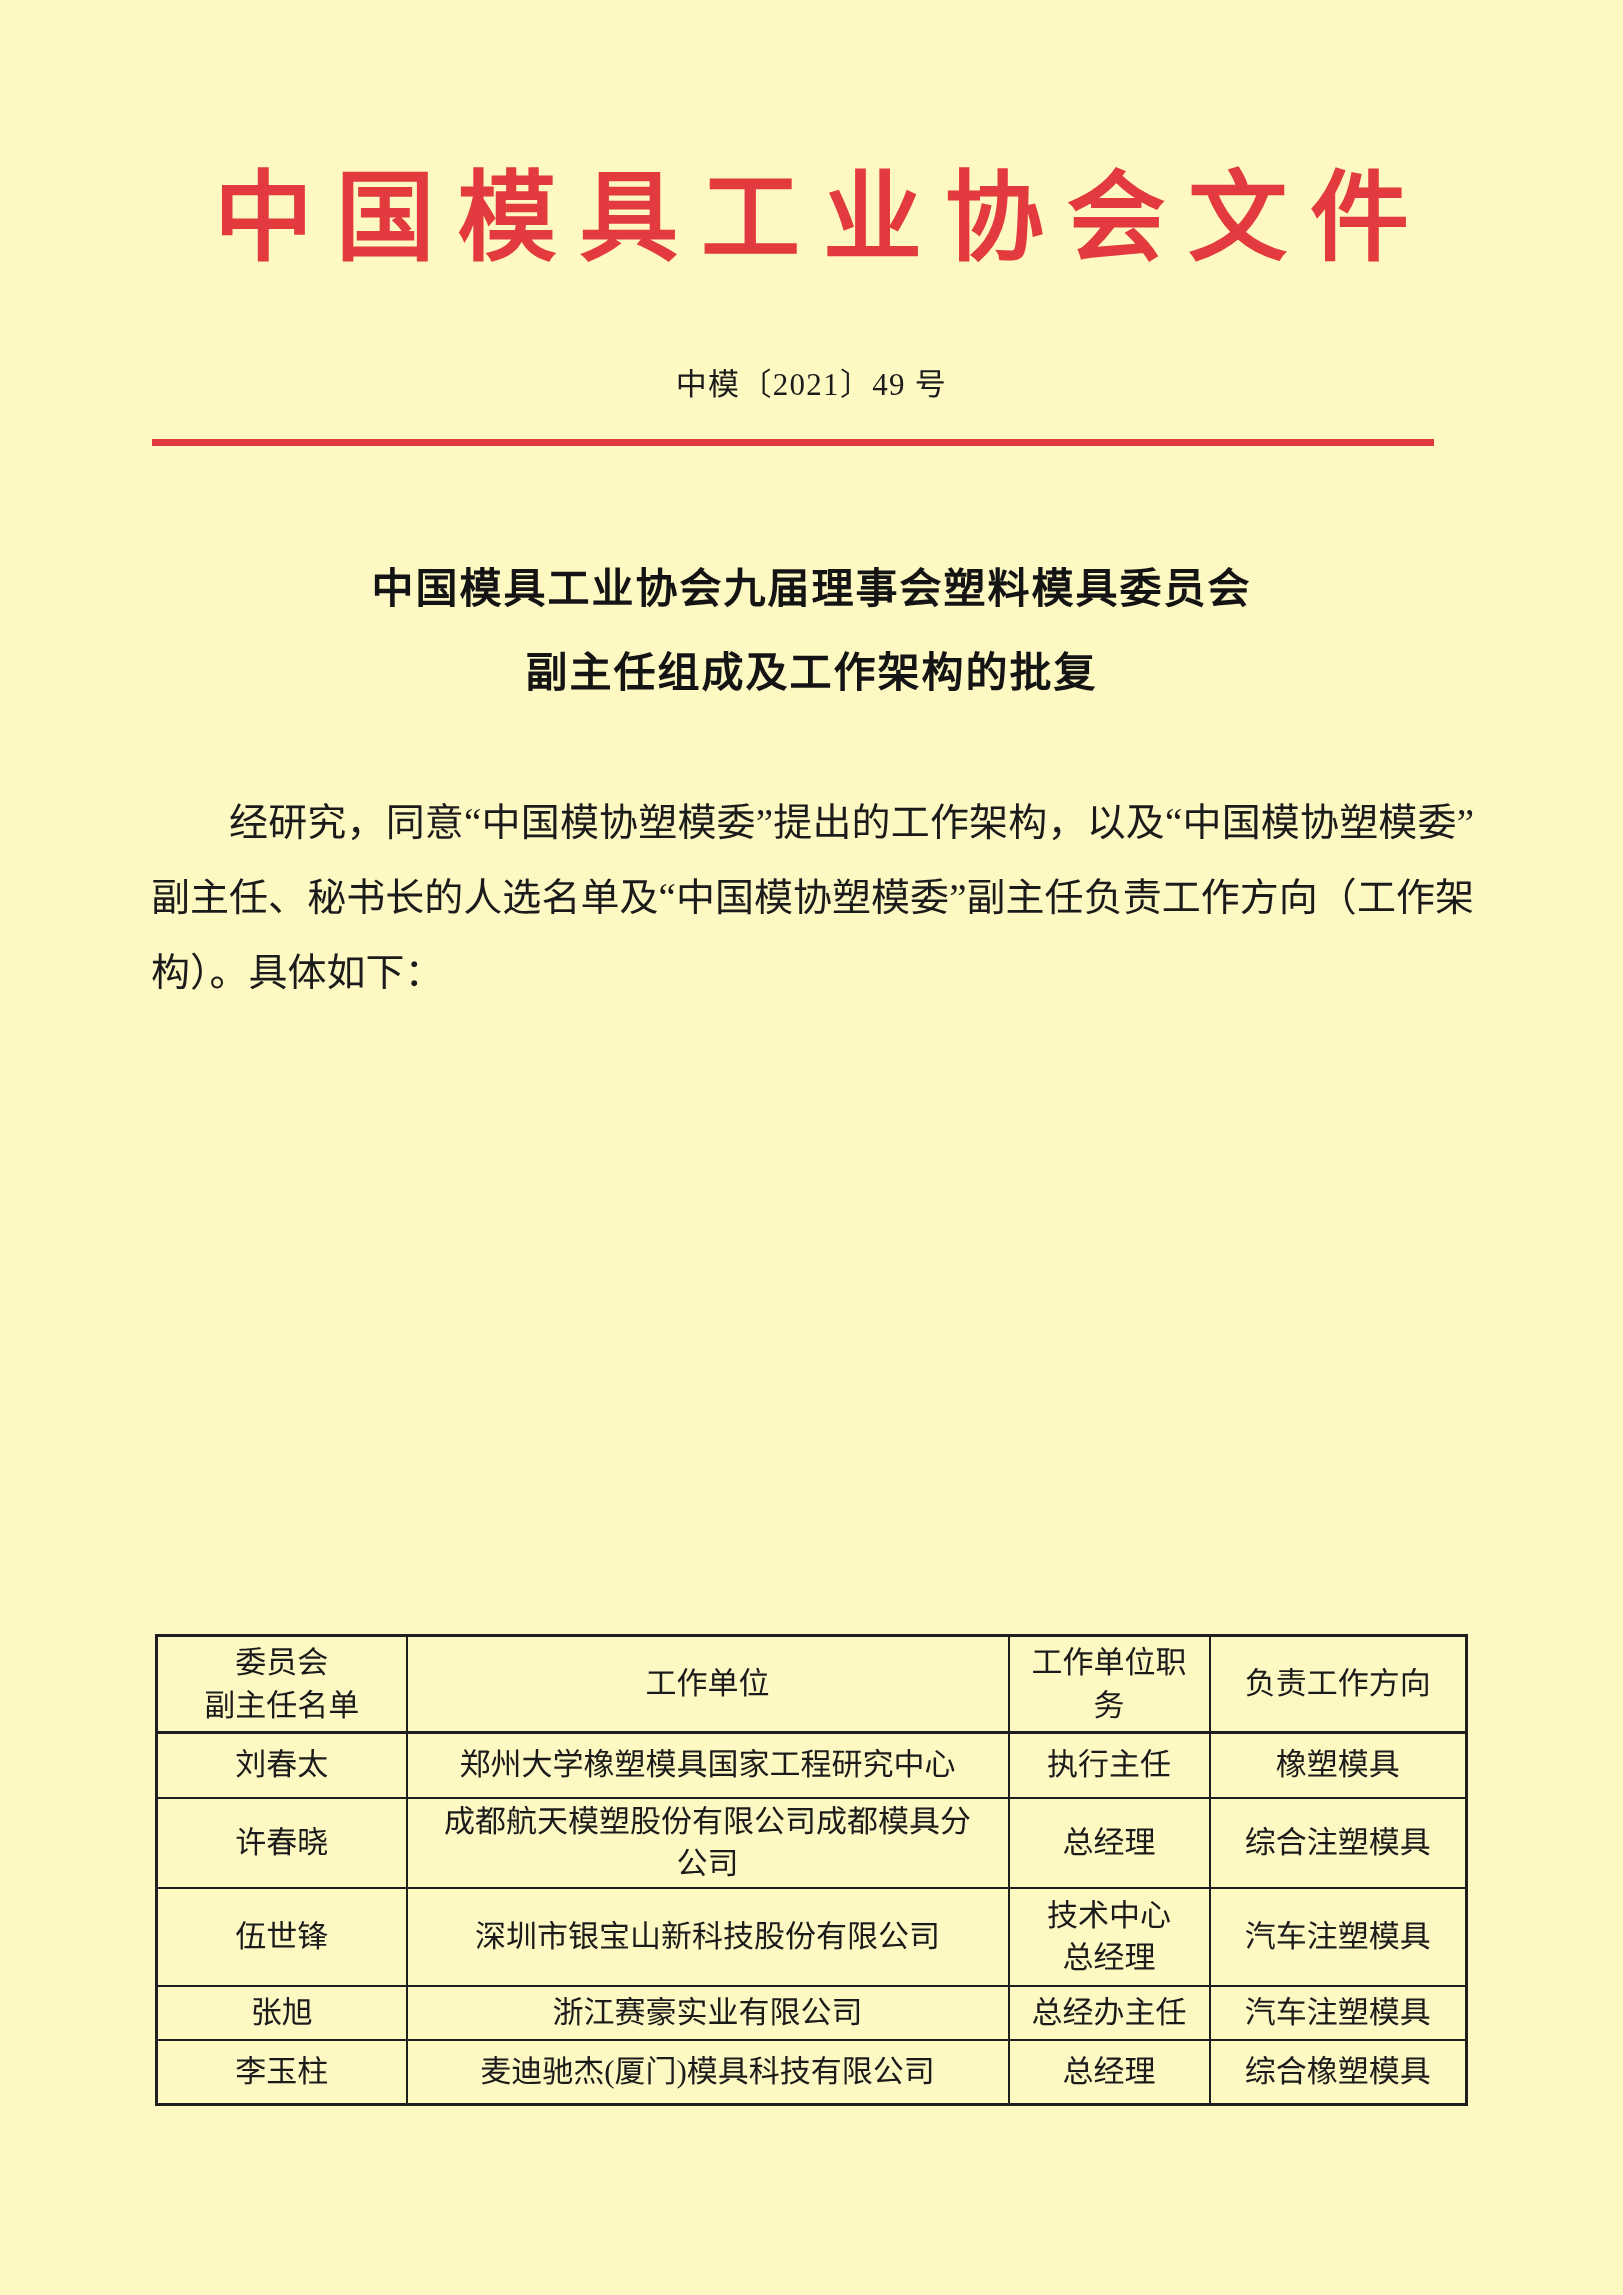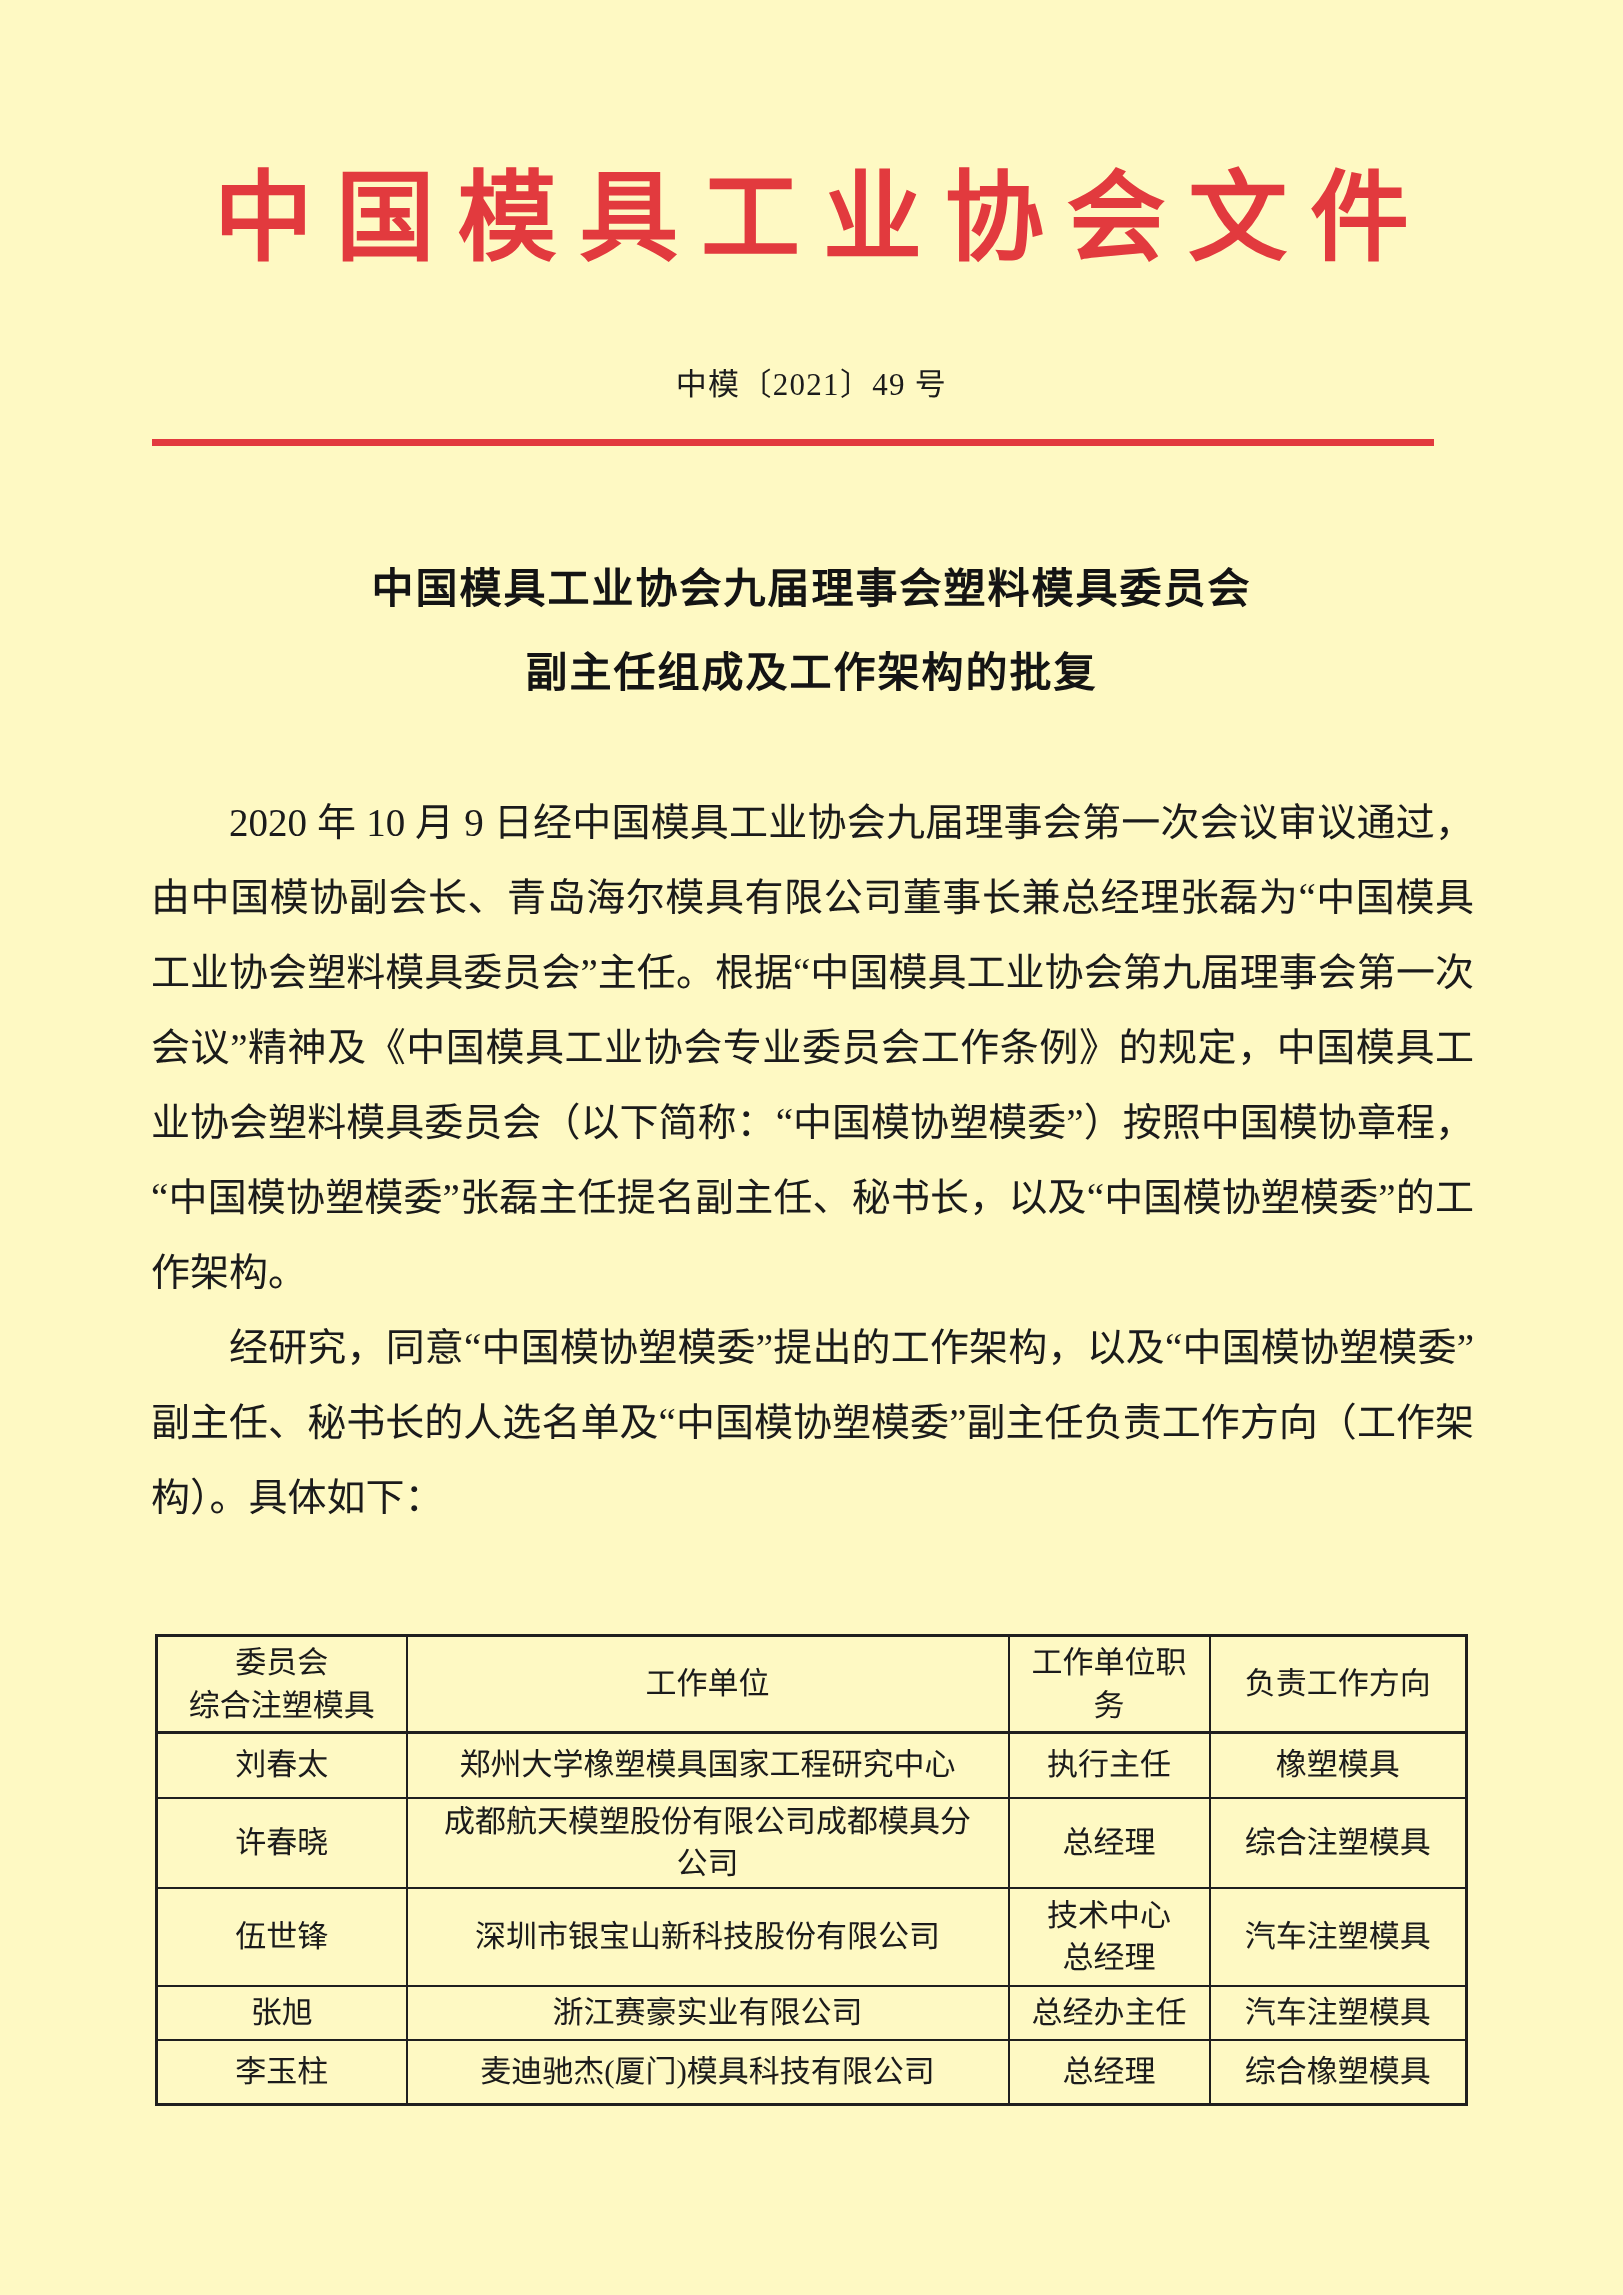--- a/index.html
+++ b/index.html
@@ -133,35 +133,34 @@
   <div class="doc-number">中模〔2021〕49 号</div>
 
   <div class="red-rule"></div>
 
   <div class="doc-title">
     <div>中国模具工业协会九届理事会塑料模具委员会</div>
     <div>副主任组成及工作架构的批复</div>
   </div>
 
   <div class="body-text">
-    <p class="indent">2020 年 10 月 9 日经中国模具工业协会九届理事会第一次会议审议通过，由中国模协副会长、青岛海尔模具有限公司董事长兼总经理张磊为“中国模具工业协会塑料模具委员会”主任。根据“中国模具工业协会第九届理事会第一次会议”精神及《中国模具工业协会专业委员会工作条例》的规定，中国模具工业协会塑料模具委员会（以下简称：“中国模协塑模委”）按照中国模协章程，“中国模协塑模委”张磊主任提名副主任、秘书长，以及“中国模协塑模委”的工作架构。</p>
     <p class="indent">经研究，同意“中国模协塑模委”提出的工作架构，以及“中国模协塑模委”副主任、秘书长的人选名单及“中国模协塑模委”副主任负责工作方向（工作架构）。具体如下：</p>
   </div>
 
   <table class="committee-table">
     <colgroup>
       <col style="width:250px">
       <col style="width:602px">
       <col style="width:201px">
       <col style="width:257px">
     </colgroup>
     <thead>
       <tr class="row-header">
         <th>委员会
-综合注塑模具</th>
+副主任名单</th>
         <th>工作单位</th>
         <th>工作单位职
 务</th>
         <th>负责工作方向</th>
       </tr>
     </thead>
     <tbody>
       <tr class="row-1">
         <td>刘春太</td>
         <td>郑州大学橡塑模具国家工程研究中心</td>

